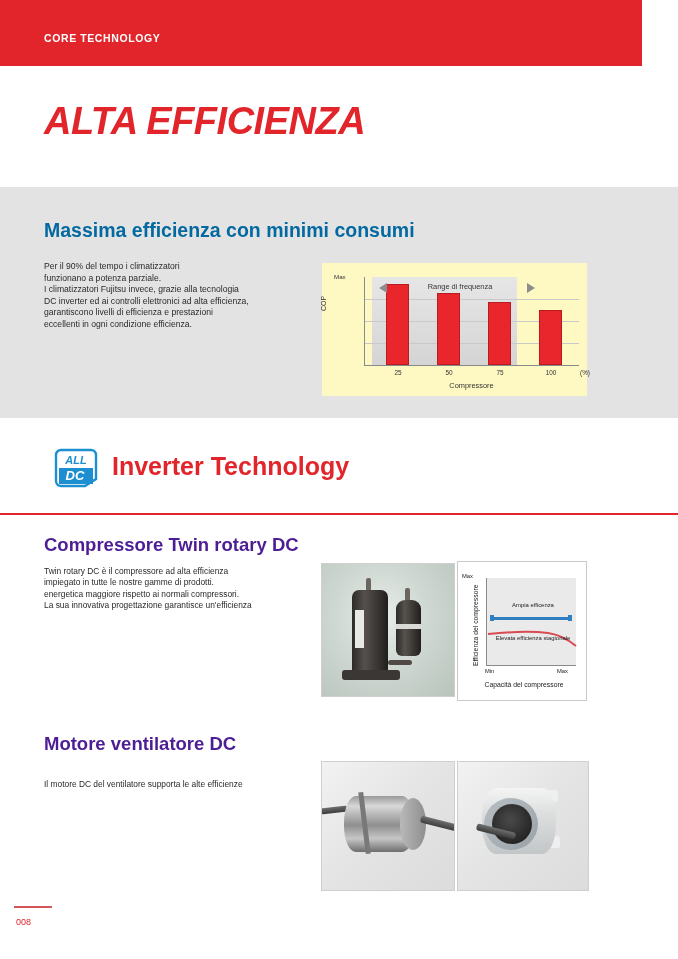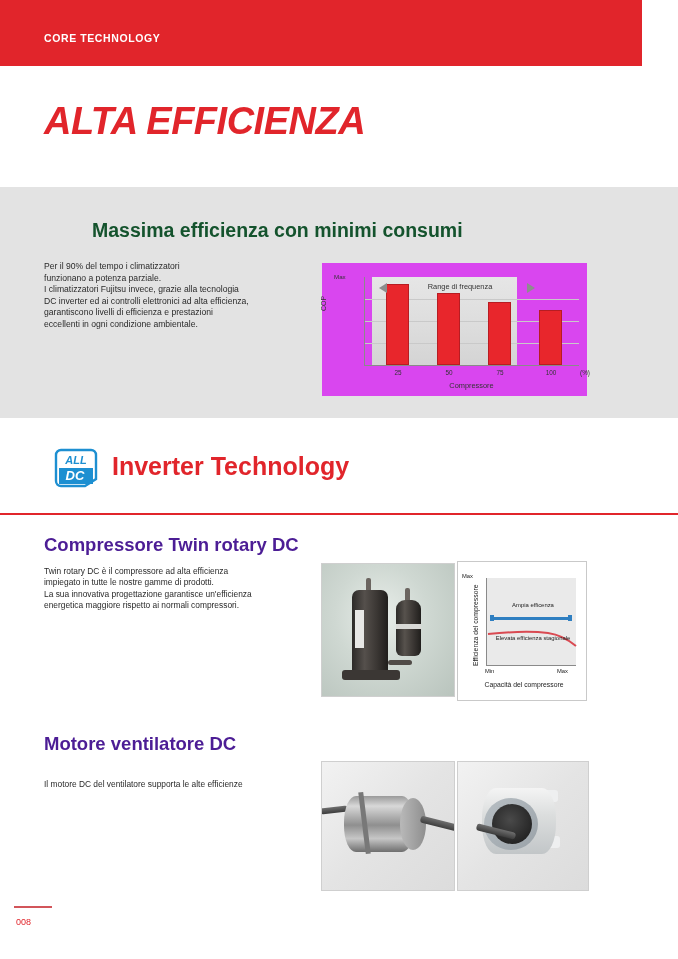--- a/index.html
+++ b/index.html
@@ -46,41 +46,40 @@
   
   .grey-panel {
     position: absolute;
     left: 0; top: 187px;
     width: 678px; height: 231px;
     background: #e3e3e3;
   }
   .panel-heading {
     position: absolute;
     left: 44px; top: 219px;
-    color: #14532d;
+    color: #0369a1;
     font-size: 19.5px;
     font-weight: bold;
-    margin-left: 48px;
   }
   .panel-body {
     position: absolute;
     left: 44px; top: 261px;
     width: 250px;
     color: #2a2a2a;
     font-size: 8.6px;
     line-height: 11.6px;
   }
   .panel-body p { margin: 0; }
 
   
   .cop-chart {
     position: absolute;
     left: 322px; top: 263px;
     width: 265px; height: 133px;
-    background: #d946ef;
+    background: #fef9c3;
   }
   .cop-freq-band {
     position: absolute;
     left: 50px; top: 14px;
     width: 145px; height: 88px;
     background: linear-gradient(180deg,#e6e6e6 0%, #dcdcdc 60%, #d4d4d4 100%);
   }
   .cop-gridline {
     position: absolute;
     left: 42px;
@@ -459,21 +458,21 @@
 <div class="grey-panel"></div>
 
 <div class="panel-heading">Massima efficienza con minimi consumi</div>
 
 <div class="panel-body">
   <p>Per il 90% del tempo i climatizzatori</p>
   <p>funzionano a potenza parziale.</p>
   <p>I climatizzatori Fujitsu invece, grazie alla tecnologia</p>
   <p>DC inverter ed ai controlli elettronici ad alta efficienza,</p>
   <p>garantiscono livelli di efficienza e prestazioni</p>
-  <p>eccellenti in ogni condizione ambientale.</p>
+  <p>eccellenti in ogni condizione efficienza.</p>
 </div>
 
 <div class="cop-chart">
   <div class="cop-freq-band"></div>
 
   <div class="cop-gridline" style="top:36px;"></div>
   <div class="cop-gridline" style="top:58px;"></div>
   <div class="cop-gridline" style="top:80px;"></div>
 
   <div class="cop-axis-y"></div>
@@ -516,22 +515,22 @@
 
 <div class="inverter-title">Inverter Technology</div>
 
 <div class="red-rule"></div>
 
 <div class="sec-heading" style="top:534px;">Compressore Twin rotary DC</div>
 
 <div class="sec-body" style="top:566px;">
   <p>Twin rotary DC è il compressore ad alta efficienza</p>
   <p>impiegato in tutte le nostre gamme di prodotti.</p>
+  <p>energetica maggiore rispetto ai normali compressori.</p>
   <p>La sua innovativa progettazione garantisce un'efficienza</p>
-  <p>energetica maggiore rispetto ai normali compressori.</p>
 </div>
 
 <div class="photo-frame" style="left:321px; top:563px; width:132px; height:132px;">
   <div class="comp-bg"></div>
   <div class="comp-pipe-a"></div>
   <div class="comp-pipe-b"></div>
   <div class="comp-body"></div>
   <div class="comp-body2"></div>
   <div class="comp-band"></div>
   <div class="comp-label"></div>

